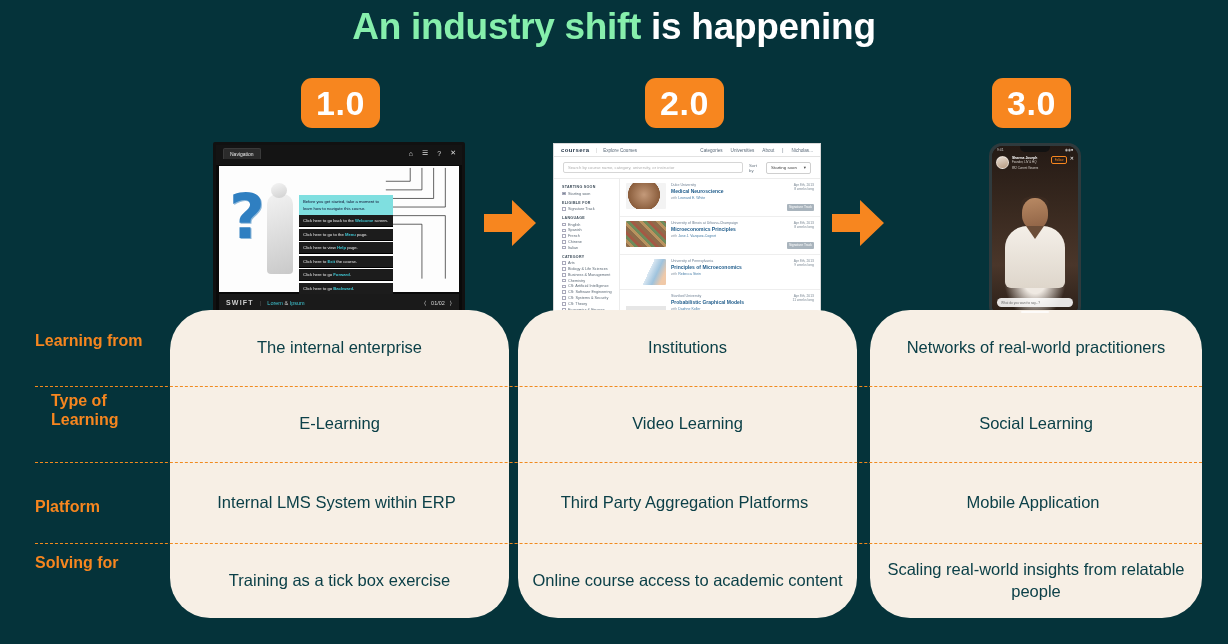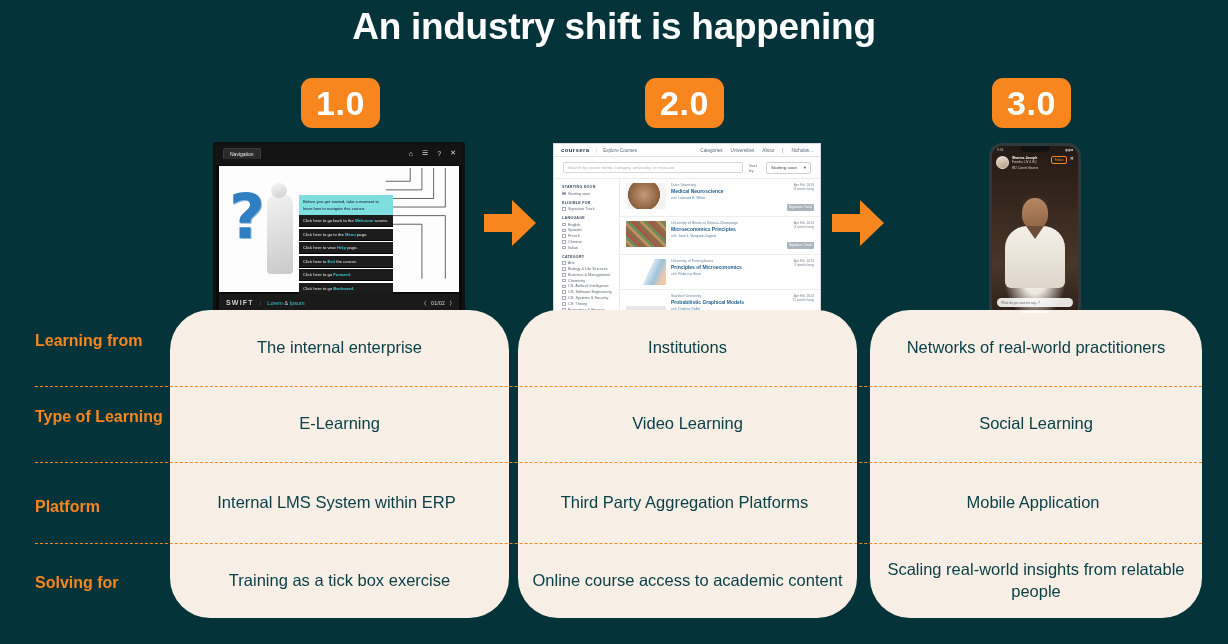--- a/index.html
+++ b/index.html
@@ -12,21 +12,21 @@
   .stage { position: relative; width: 1228px; height: 644px; background: #05333a; }
 
   
   .title {
     position: absolute; top: 6px; left: 0; width: 1228px;
     text-align: center;
     font-size: 37px; font-weight: 700; letter-spacing: -0.3px;
     color: #ffffff;
     white-space: nowrap;
   }
-  .title .hl { color: #ffffff; }
+  .title .hl { color: #86efac; }
 
   
   .badge {
     position: absolute; top: 78px;
     width: 79px; height: 50px;
     background: #f7861f; border-radius: 11px;
     color: #fff; font-size: 34px; font-weight: 700;
     display: flex; align-items: center; justify-content: center;
     letter-spacing: 0.5px;
   }
@@ -553,23 +553,23 @@
         <div class="chatbar">What do you want to say...?</div>
         <div class="homebar"></div>
       </div>
     </div>
   </div>
 
   <div class="tbl">
 
     <div class="rowlabels">
       <div class="rowlabel" style="top:22px;">Learning from</div>
-      <div class="rowlabel" style="top:98px;">Type of Learning</div>
+      <div class="rowlabel" style="top:82px;margin-left:16px;">Type of Learning</div>
       <div class="rowlabel" style="top:188px;">Platform</div>
-      <div class="rowlabel" style="top:264px;text-align:right;">Solving for</div>
+      <div class="rowlabel" style="top:244px;text-align:right;">Solving for</div>
     </div>
 
     <div class="card" id="card0">
       <div class="cell r0">The internal enterprise</div>
       <div class="cell r1">E-Learning</div>
       <div class="cell r2">Internal LMS System within ERP</div>
       <div class="cell r3">Training as a tick box exercise</div>
     </div>
 
     <div class="card" id="card1">

